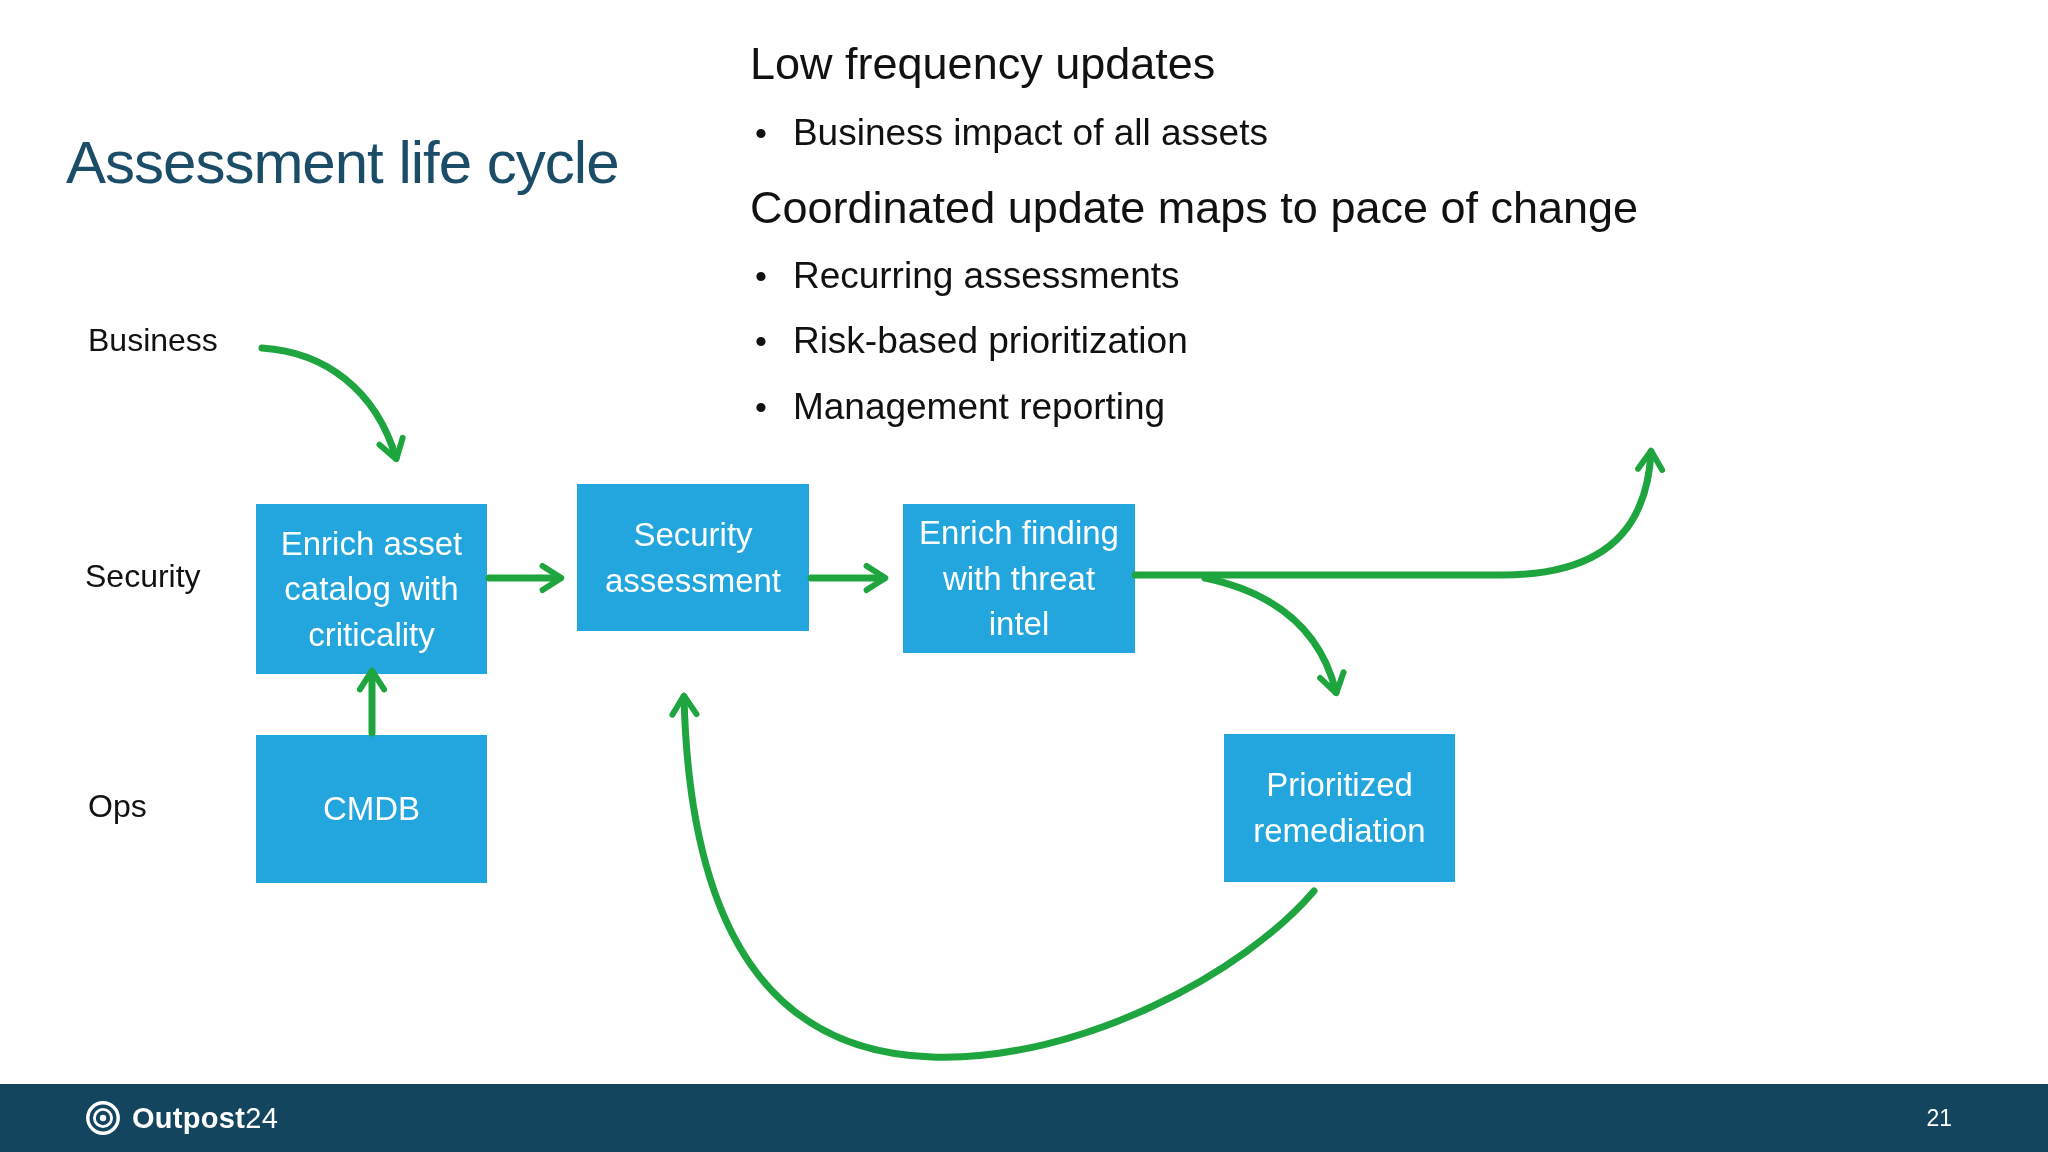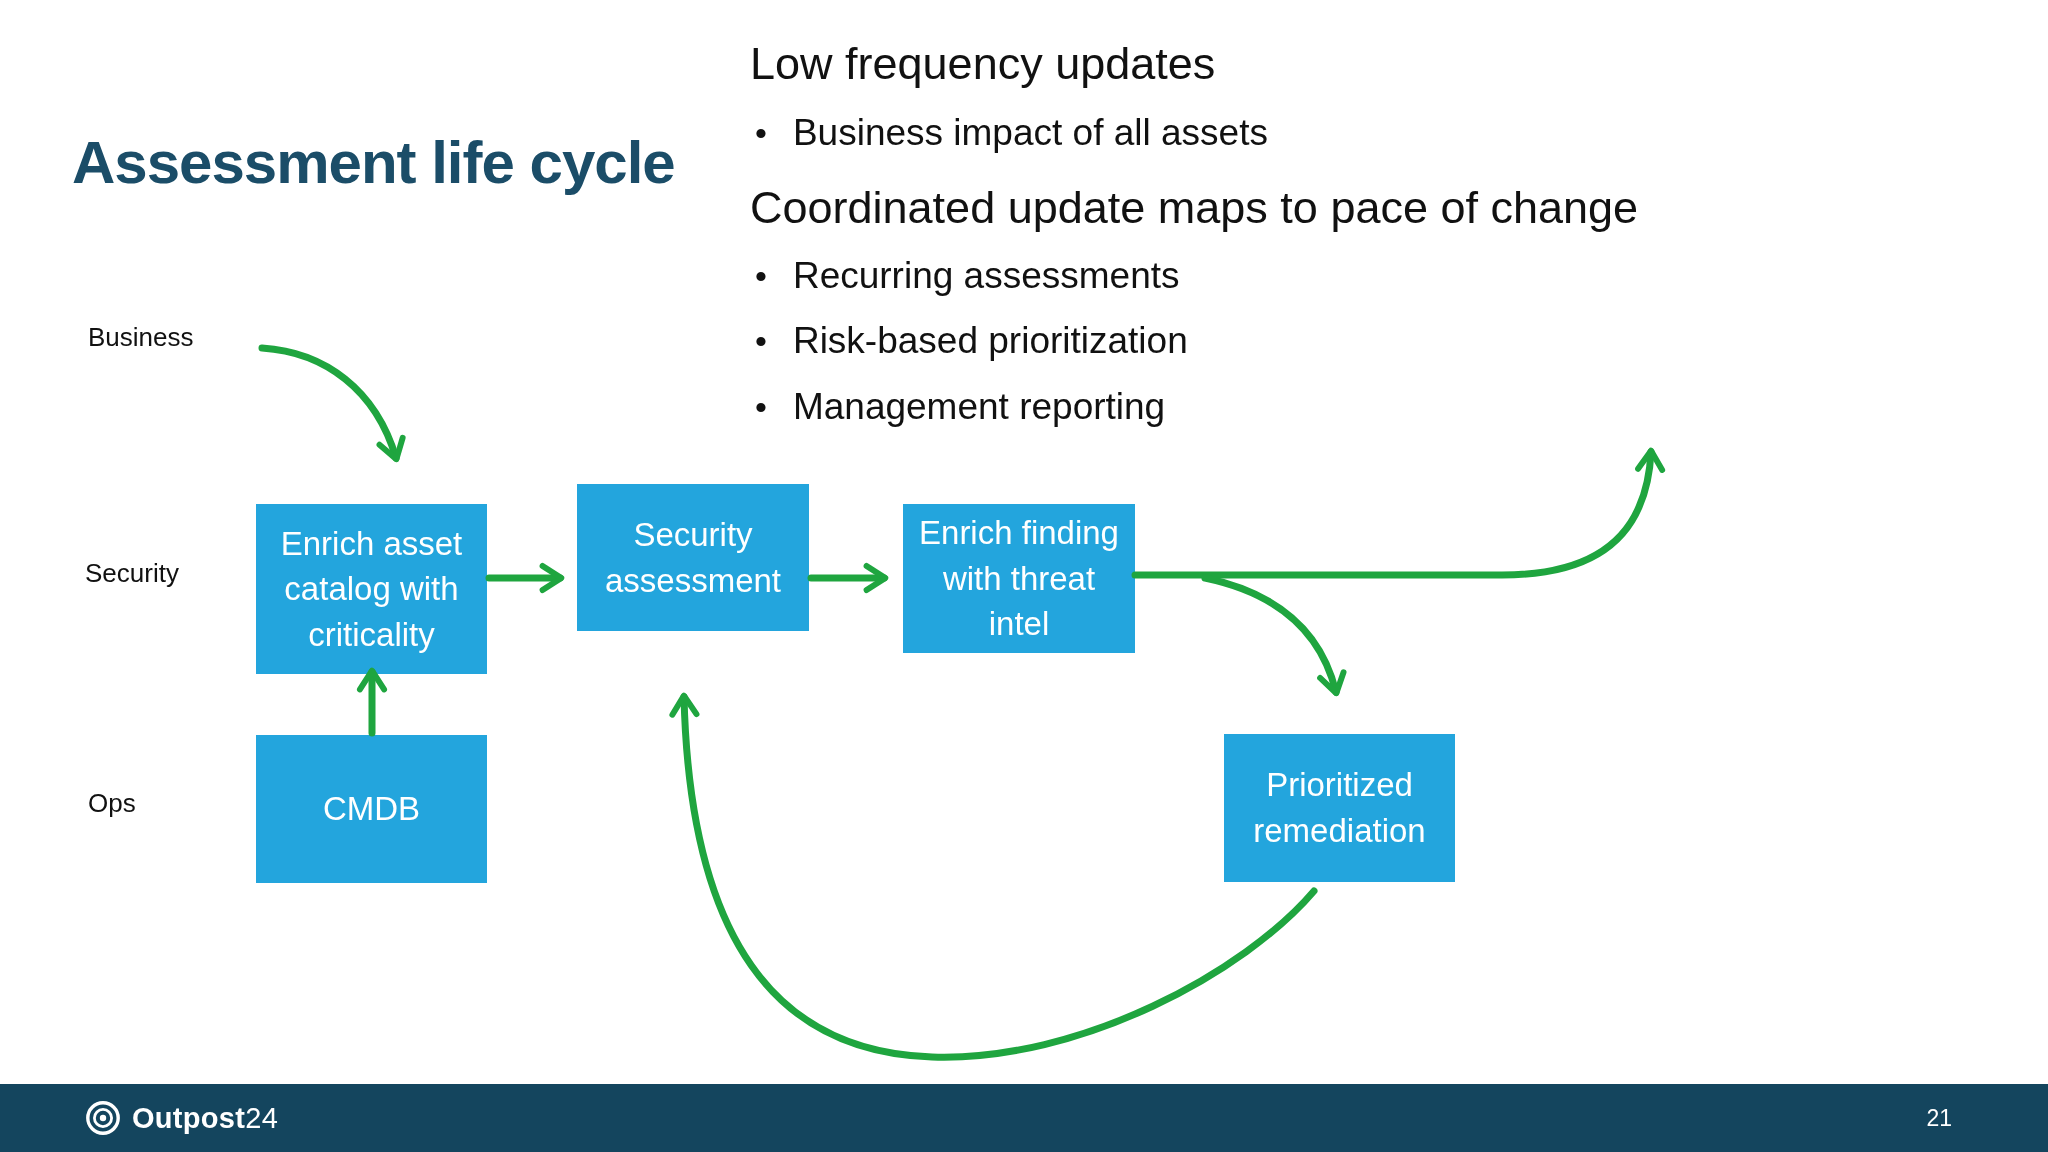--- a/index.html
+++ b/index.html
@@ -3,37 +3,37 @@
 <meta charset="utf-8">
 <style>
   html,body { margin:0; padding:0; background:#ffffff; }
   .slide {
     position:relative; width:2048px; height:1152px; overflow:hidden;
     background: var(--slide-background, #ffffff);
     font-family:"Liberation Sans", sans-serif;
     color: var(--body-text, #111);
   }
   .title {
-    position:absolute; left:72px; top:128px;
-    font-size:60px; font-weight:700; letter-spacing:-1px;
+    position:absolute; left:66px; top:128px;
+    font-size:60px; font-weight:400; letter-spacing:-1px;
     color: var(--title-navy, #1b4d68);
     white-space:nowrap; margin:0;
   }
   .note-heading {
     position:absolute; left:750px; white-space:nowrap;
     font-size:45px; font-weight:400; color:var(--body-text,#111);
   }
   .bullet-row {
     position:absolute; left:755px; white-space:nowrap;
     font-size:37px; color:var(--body-text,#111);
     display:flex; align-items:baseline;
   }
   .bullet-row .dot { font-size:34px; margin-right:26px; }
   .lane-label {
-    position:absolute; font-size:26px; color:var(--body-text,#111);
+    position:absolute; font-size:32px; color:var(--body-text,#111);
     white-space:nowrap;
   }
   .node {
     position:absolute; background:var(--box-blue,#23a5dd);
     color:var(--box-text,#fff);
     display:flex; align-items:center; justify-content:center; text-align:center;
     font-size:33px; line-height:1.38; padding:6px 14px; box-sizing:border-box;
   }
   .arrow-layer { position:absolute; left:0; top:0; pointer-events:none; }
   .arrow {

